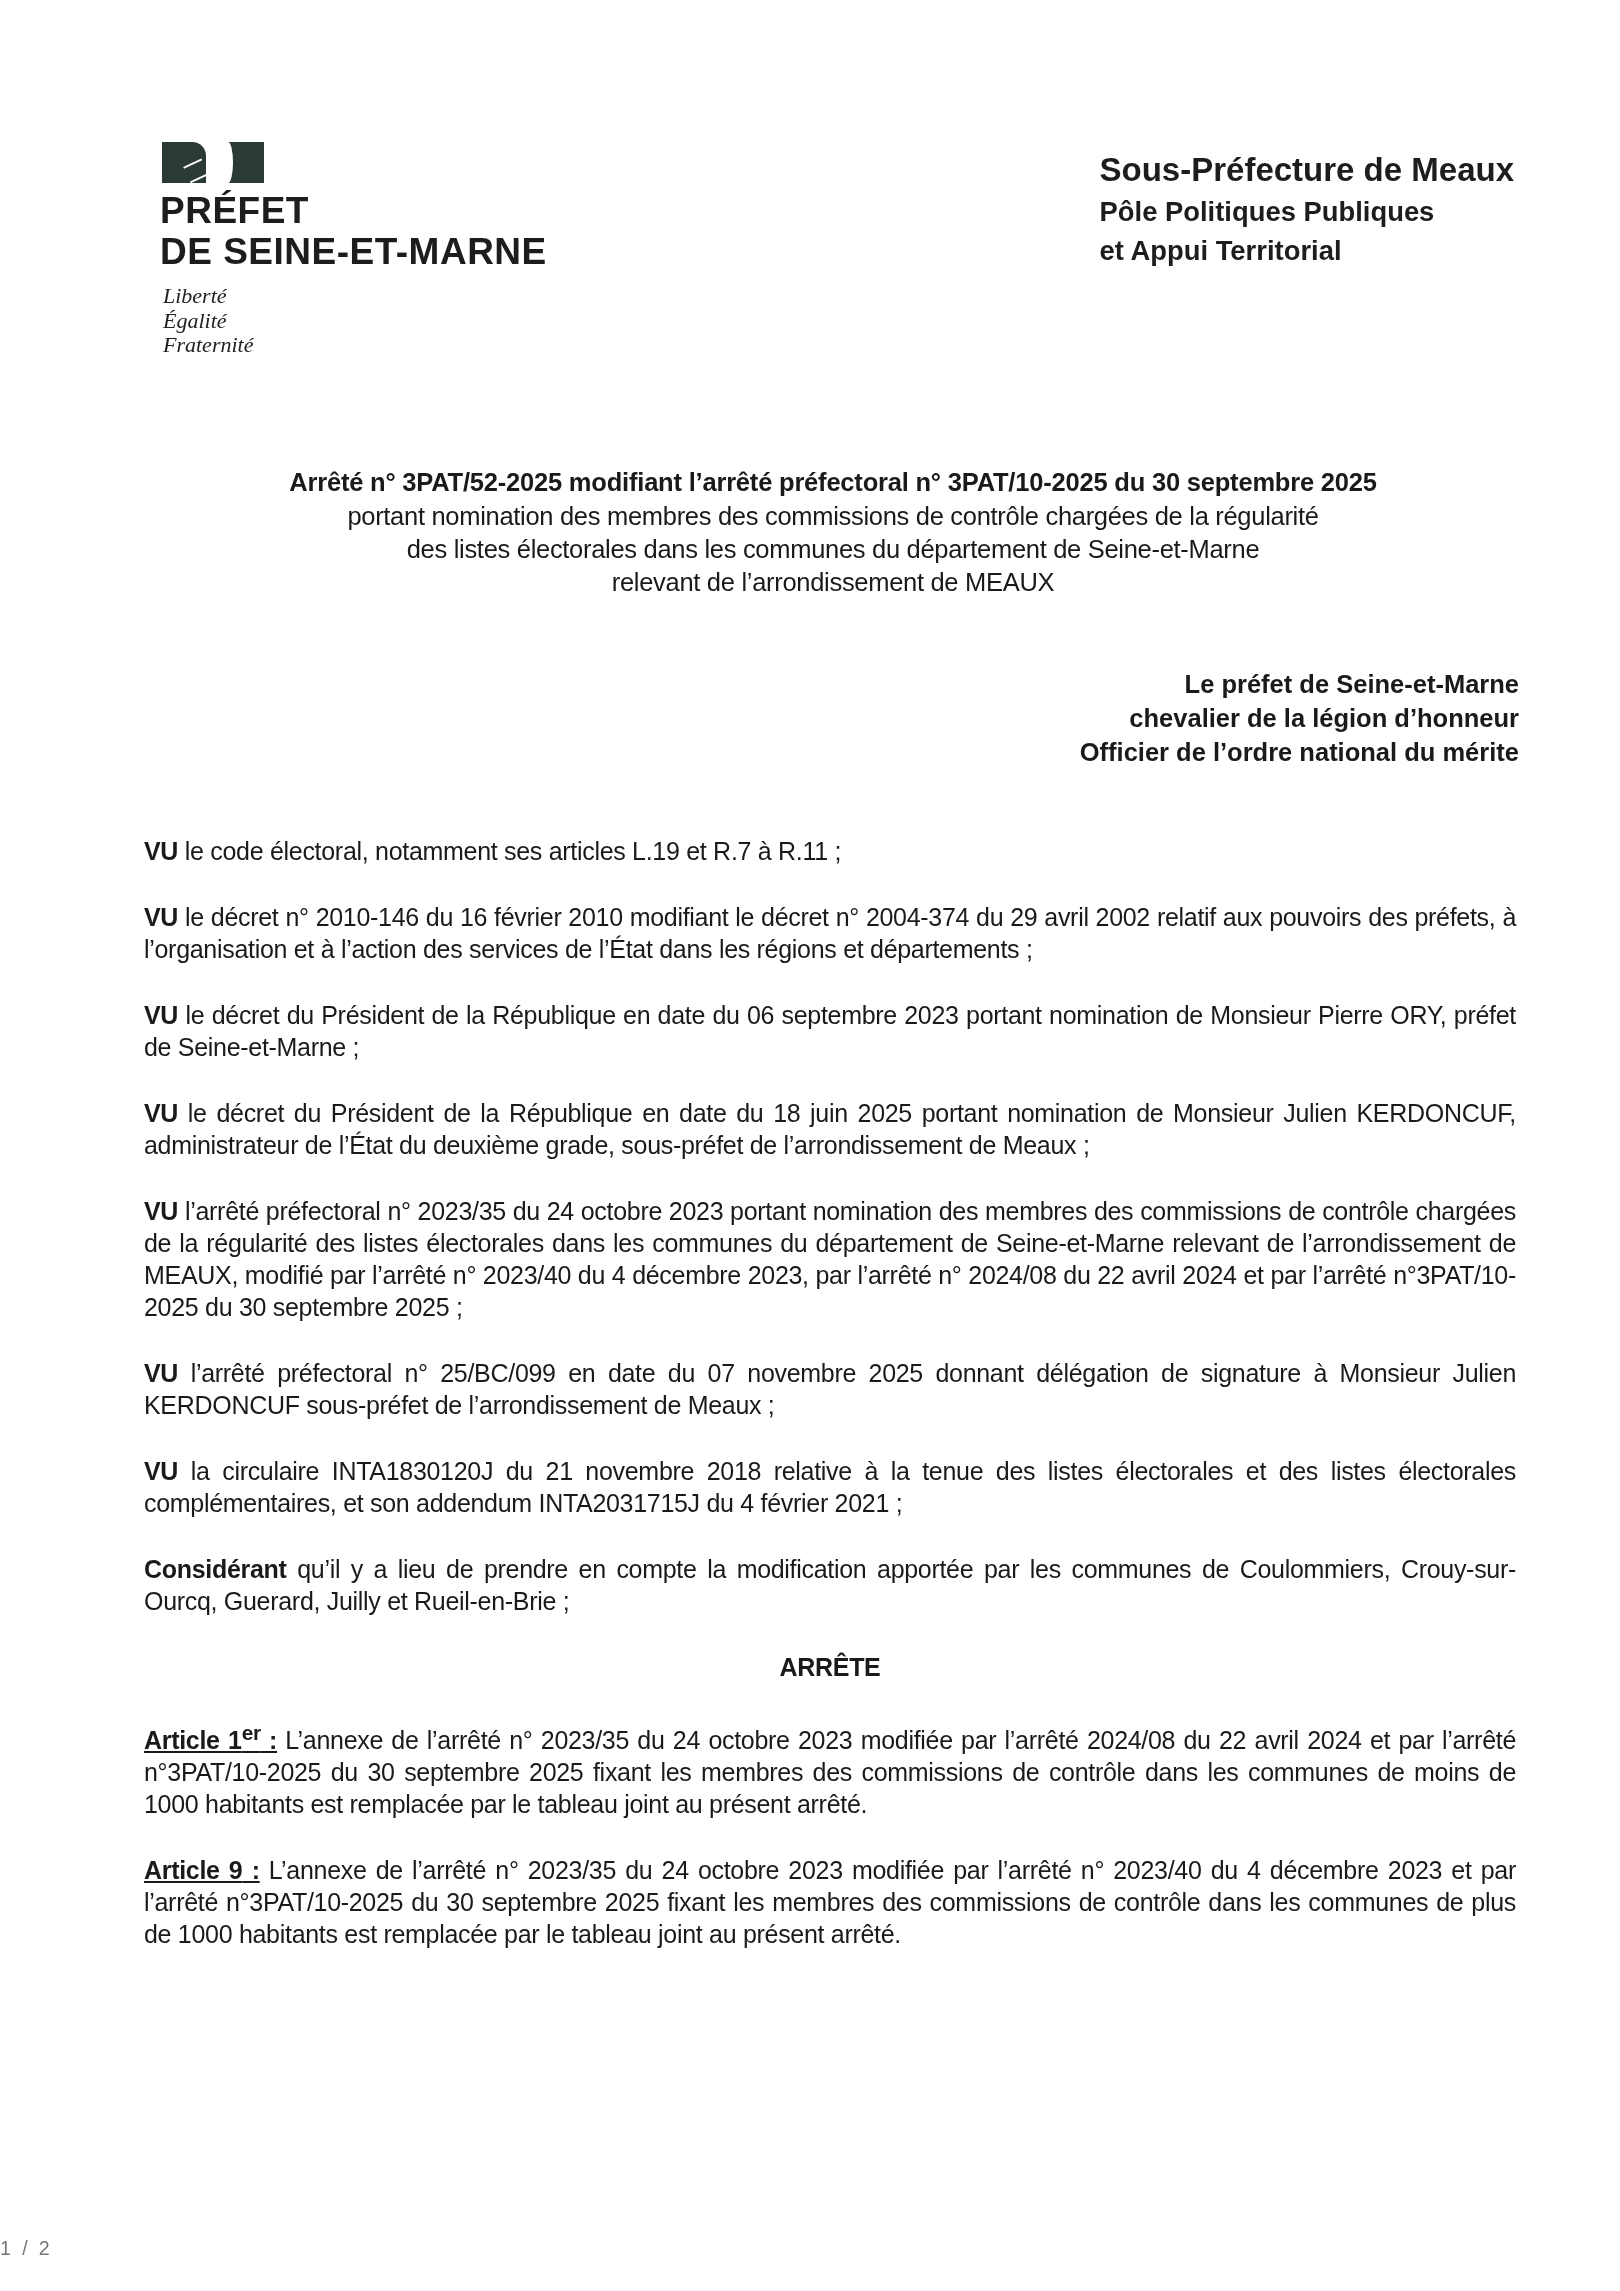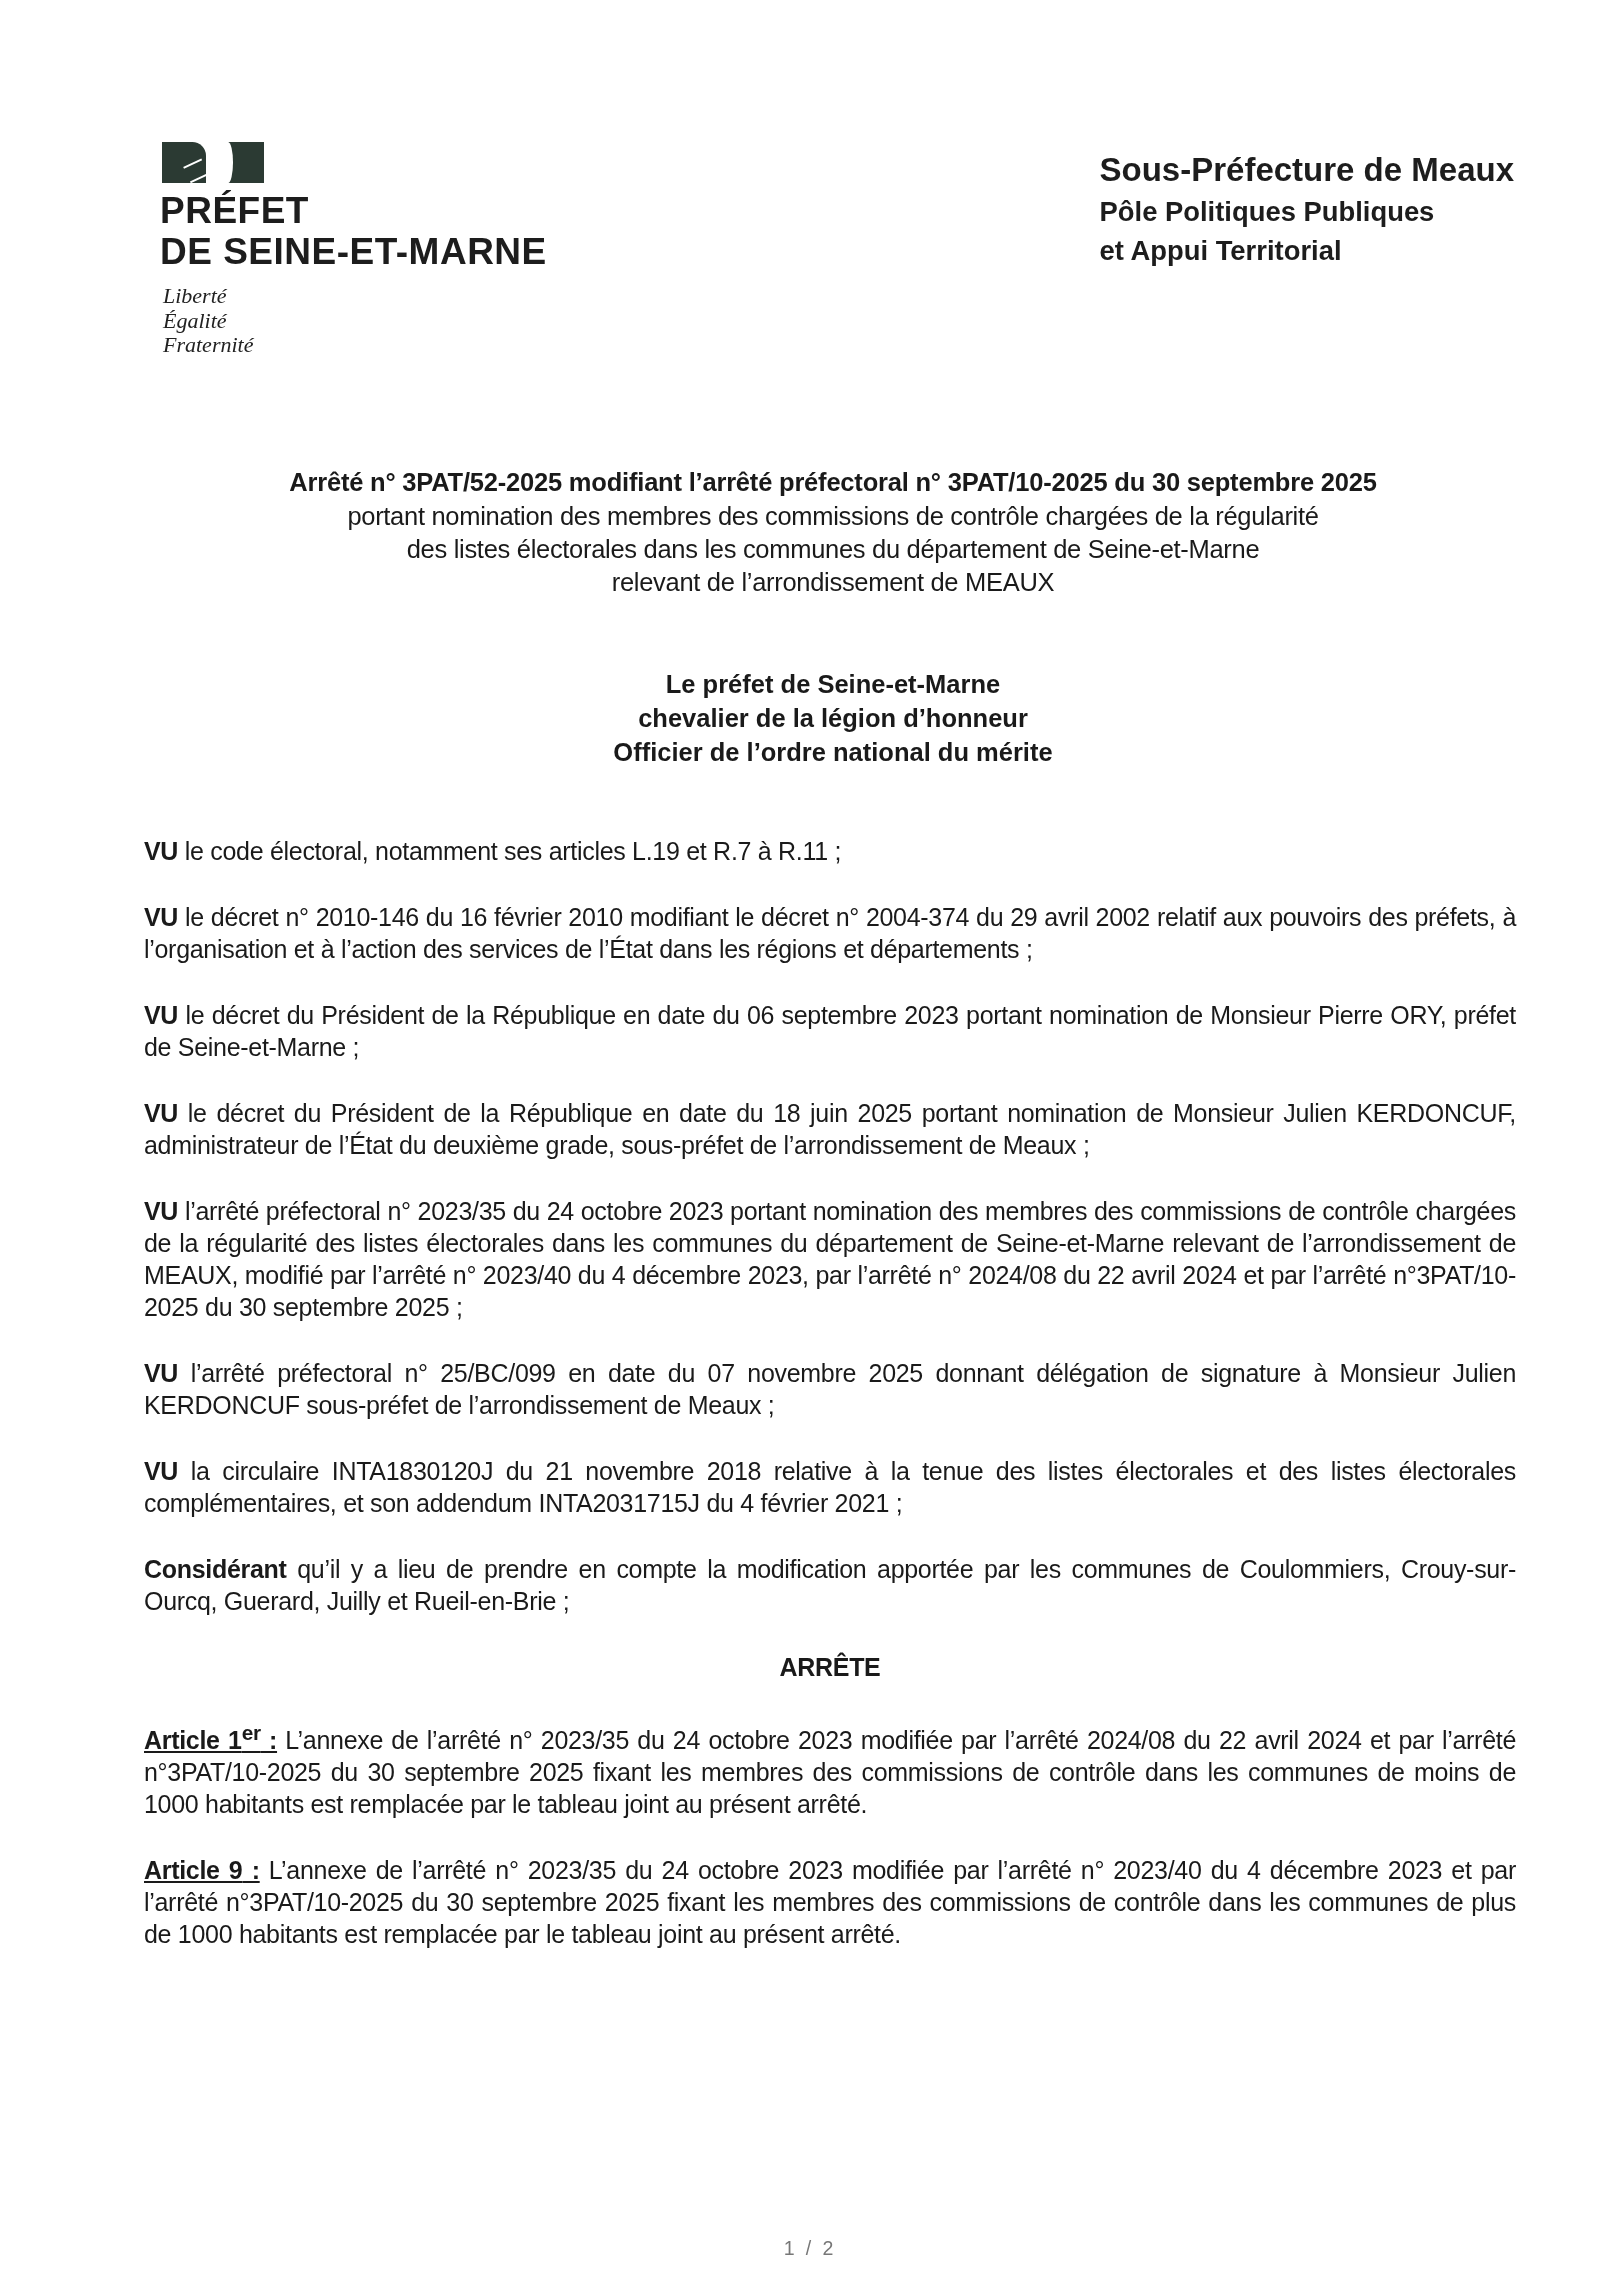--- a/index.html
+++ b/index.html
@@ -12,27 +12,27 @@
   .marianne .hand { position: absolute; left: 23.5px; top: 19.6px; width: 19.6px; height: 13.7px; border-top: 2.9px solid #fff; border-bottom: 2.9px solid #fff; transform: rotate(-25deg); }
   .marianne .face { position: absolute; left: 61px; top: 0; width: 9.8px; height: 41px; background: #fff; border-radius: 0 50% 50% 0; }
   .prefet-title { position: absolute; left: 160px; top: 190px; font-weight: bold; font-size: 37px; line-height: 41px; letter-spacing: 0.5px; color: #1d1d1d; }
   .devise { position: absolute; left: 163px; top: 284px; font-family: "Liberation Serif", serif; font-style: italic; font-size: 22px; line-height: 24.5px; color: #222; }
   .header-right { position: absolute; right: 106px; top: 147px; font-weight: bold; color: #1d1d1d; }
   .header-right .l1 { font-size: 33px; line-height: 45px; }
   .header-right .l2 { font-size: 27.4px; line-height: 39px; }
   .title-block { position: absolute; left: 147px; width: 1372px; top: 465px; text-align: center; }
   .title-block .t1 { font-weight: bold; font-size: 25.5px; line-height: 35px; letter-spacing: -0.2px; }
   .title-block .t2 { font-size: 25.5px; line-height: 33px; letter-spacing: -0.3px; }
-  .prefet-block { position: absolute; left: 147px; width: 1372px; top: 667px; text-align: center; font-weight: bold; font-size: 25.5px; line-height: 34px; }
+  .prefet-block { position: absolute; left: 147px; width: 1372px; top: 667px; text-align: right; font-weight: bold; font-size: 25.5px; line-height: 34px; }
   .body { position: absolute; left: 144px; width: 1372px; top: 835px; font-size: 25px; line-height: 32px; letter-spacing: -0.3px; text-align: justify; }
   .body p { margin: 0 0 34px 0; }
   .body b { font-weight: bold; }
   .arrete { text-align: center; font-weight: bold; margin: 0 0 34px 0; }
   .art-label { font-weight: bold; text-decoration: underline; }
-  .page-num { position: absolute; left: 0; width: 1620px; top: 2237px; text-align: center; font-size: 19.6px; color: #777; letter-spacing: 2.9px; }
+  .page-num { position: absolute; left: 0; width: 1620px; top: 2237px; font-size: 19.6px; color: #777; letter-spacing: 2.9px; }
 </style>
 </head>
 <body>
 
 <div class="logo">
   <div class="marianne">
     <div class="blk b1"></div>
     <div class="hand"></div>
     <div class="blk b2"></div>
     <div class="face"></div>

